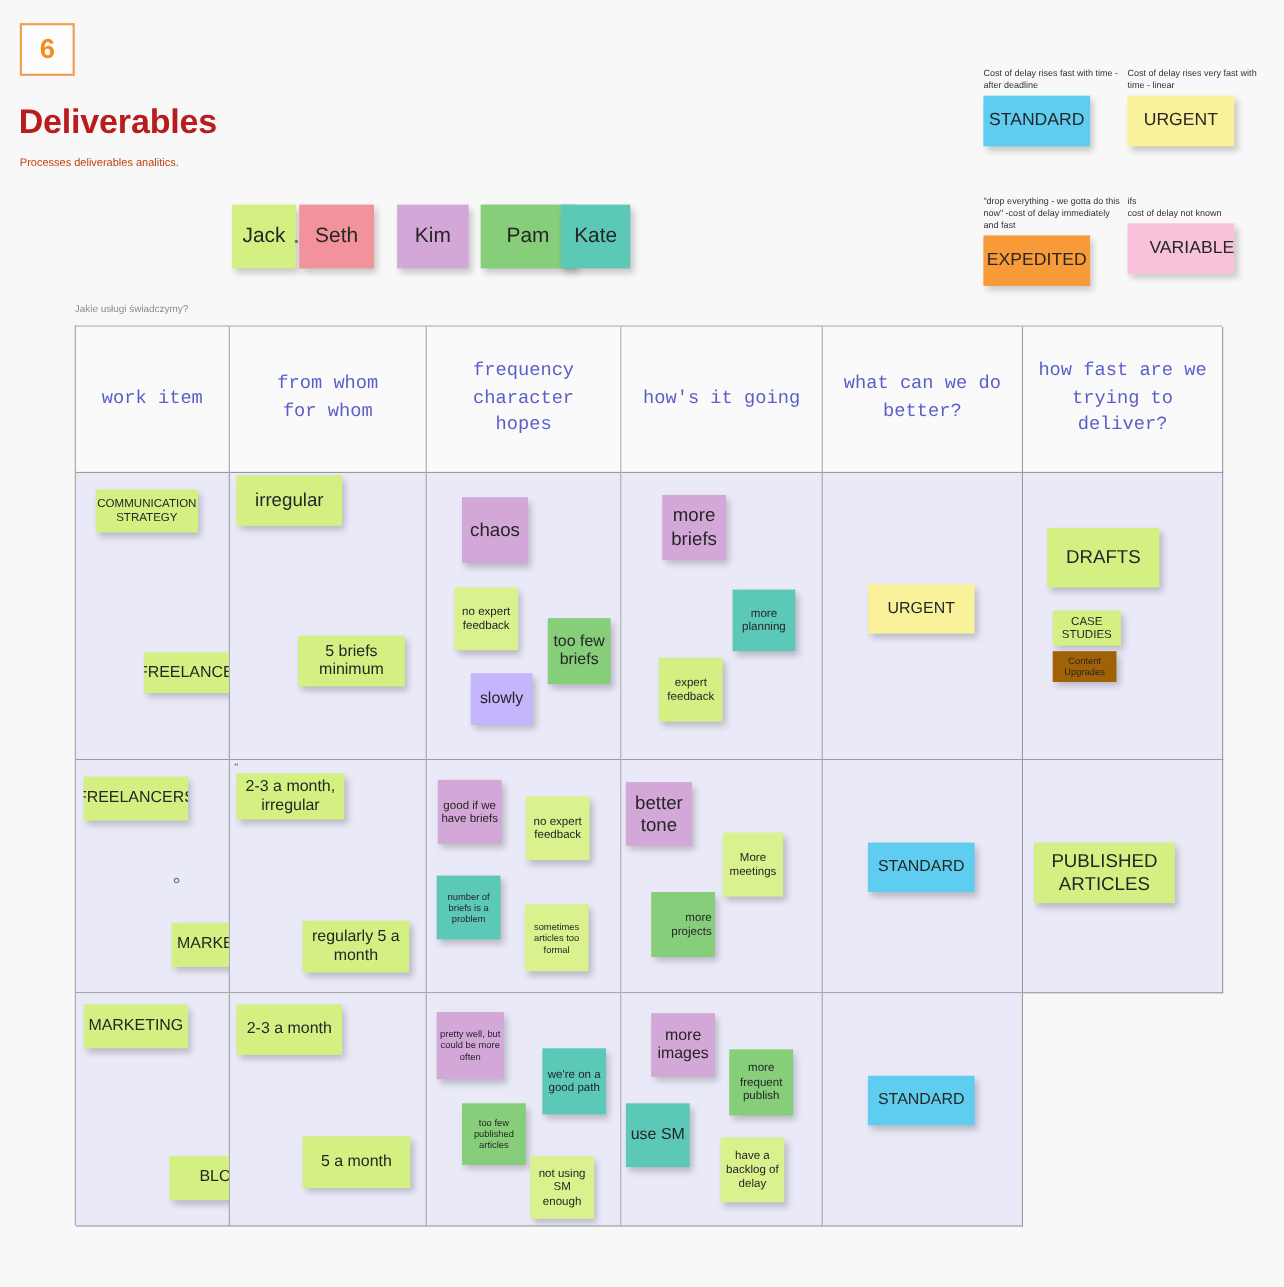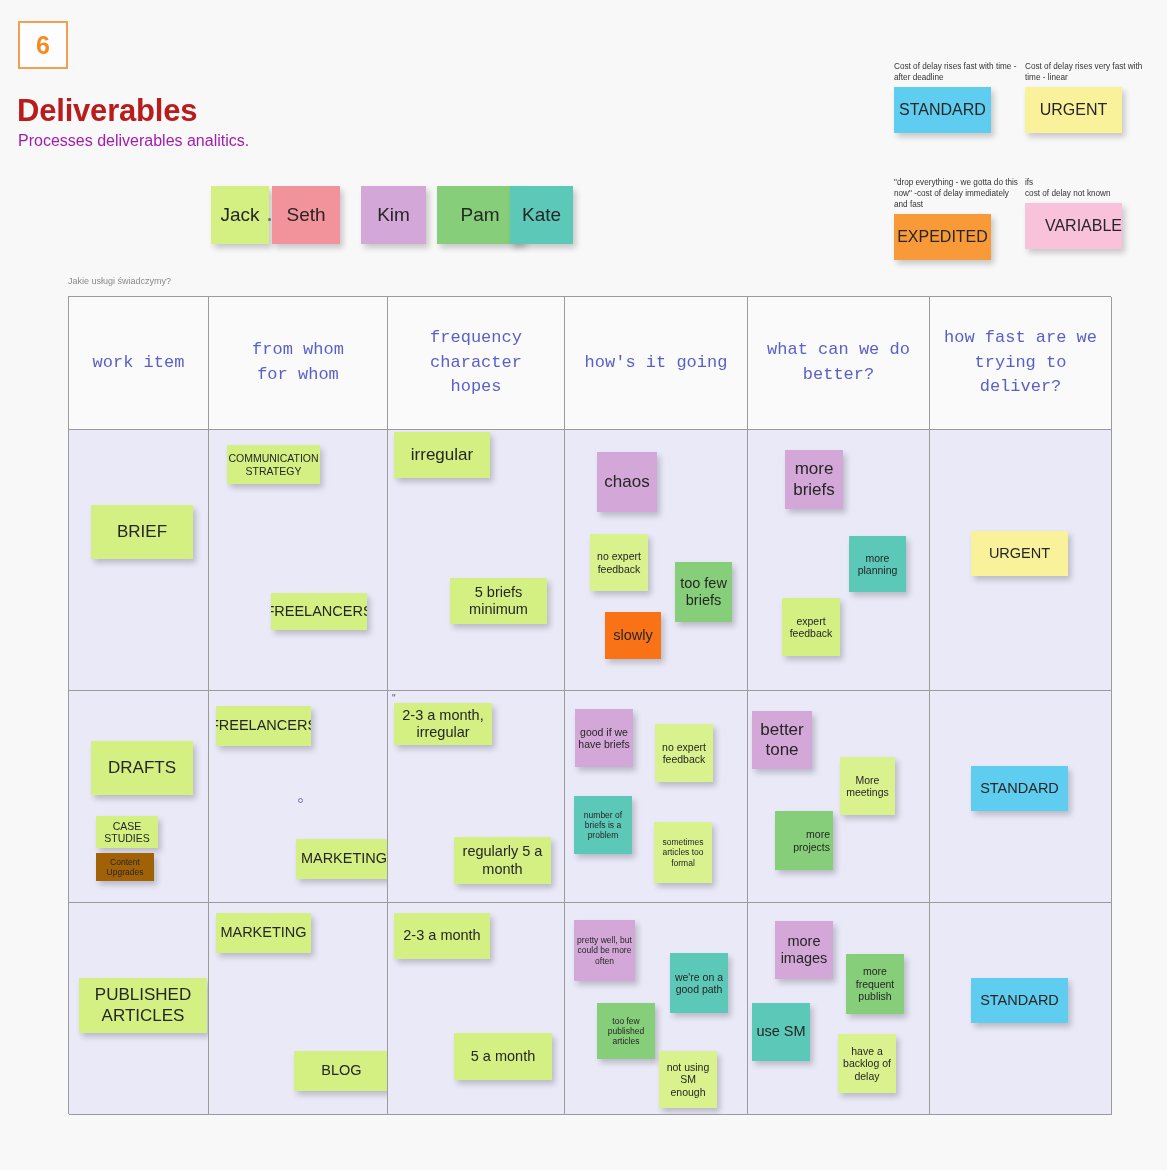--- a/index.html
+++ b/index.html
@@ -22,22 +22,22 @@
     background:#fdfdfd;
     display:flex; align-items:center; justify-content:center;
     font-size:25px; font-weight:bold; color:#f58a1f;
   }
   #page-title {
     position:absolute; left:17px; top:93px;
     font-size:31px; font-weight:bold; color:#b91c1c;
     letter-spacing:-0.2px;
   }
   #page-subtitle {
-    position:absolute; left:18px; top:132px;
-    font-size:16px; color:#a21caf;
+    position:absolute; left:18px; top:143px;
+    font-size:10px; color:#c2410c;
   }
   #table-caption {
     position:absolute; left:68px; top:276px;
     font-size:9px; color:#8a8a8a;
   }
 
   
   .sticky {
     position:absolute;
     display:flex; align-items:center; justify-content:center;
@@ -172,25 +172,20 @@
     <div class="cell hcell" style="white-space: pre-line;">work item</div>
     <div class="cell hcell" style="white-space: pre-line;">from whom
 for whom</div>
     <div class="cell hcell" style="white-space: pre-line;">frequency
 character
 hopes</div>
     <div class="cell hcell" style="white-space: pre-line;">how's it going</div>
     <div class="cell hcell" style="white-space: pre-line;">what can we do better?</div>
     <div class="cell hcell" style="white-space: pre-line;">how fast are we trying to deliver?</div>
     <div class="cell bcell">
-      <div class="sticky" style="left: 22px; top: 75px; width: 102px; height: 54px; background: rgb(212, 240, 131); font-size: 17px;">
-        <span>BRIEF</span>
-      </div>
-    </div>
-    <div class="cell bcell">
       <div class="sticky" style="left: 18px; top: 15px; width: 93px; height: 39px; background: rgb(212, 240, 131); font-size: 10.5px;">
         <span>COMMUNICATION STRATEGY</span>
       </div>
       <div class="sticky" style="left: 62px; top: 163px; width: 96px; height: 37px; background: rgb(212, 240, 131); font-size: 14.5px;">
         <span>FREELANCERS</span>
       </div>
     </div>
     <div class="cell bcell">
       <div class="sticky" style="left: 6px; top: 2px; width: 96px; height: 46px; background: rgb(212, 240, 131); font-size: 17px;">
         <span>irregular</span>
@@ -202,21 +197,21 @@
     <div class="cell bcell">
       <div class="sticky" style="left: 32px; top: 22px; width: 60px; height: 60px; background: rgb(211, 168, 216); font-size: 17px;">
         <span>chaos</span>
       </div>
       <div class="sticky" style="left: 25px; top: 104px; width: 58px; height: 57px; background: rgb(217, 242, 141); font-size: 10.5px;">
         <span>no expert feedback</span>
       </div>
       <div class="sticky" style="left: 110px; top: 132px; width: 57px; height: 60px; background: rgb(134, 206, 121); font-size: 14.5px;">
         <span>too few briefs</span>
       </div>
-      <div class="sticky" style="left: 40px; top: 182px; width: 56px; height: 47px; background: #f97316; font-size: 14.5px;">
+      <div class="sticky" style="left: 40px; top: 182px; width: 56px; height: 47px; background: #c4b5fd; font-size: 14.5px;">
         <span>slowly</span>
       </div>
     </div>
     <div class="cell bcell">
       <div class="sticky" style="left: 37px; top: 20px; width: 58px; height: 59px; background: rgb(211, 168, 216); font-size: 17px;">
         <span>more briefs</span>
       </div>
       <div class="sticky" style="left: 101px; top: 106px; width: 57px; height: 56px; background: rgb(92, 200, 184); font-size: 10.5px;">
         <span>more planning</span>
       </div>

